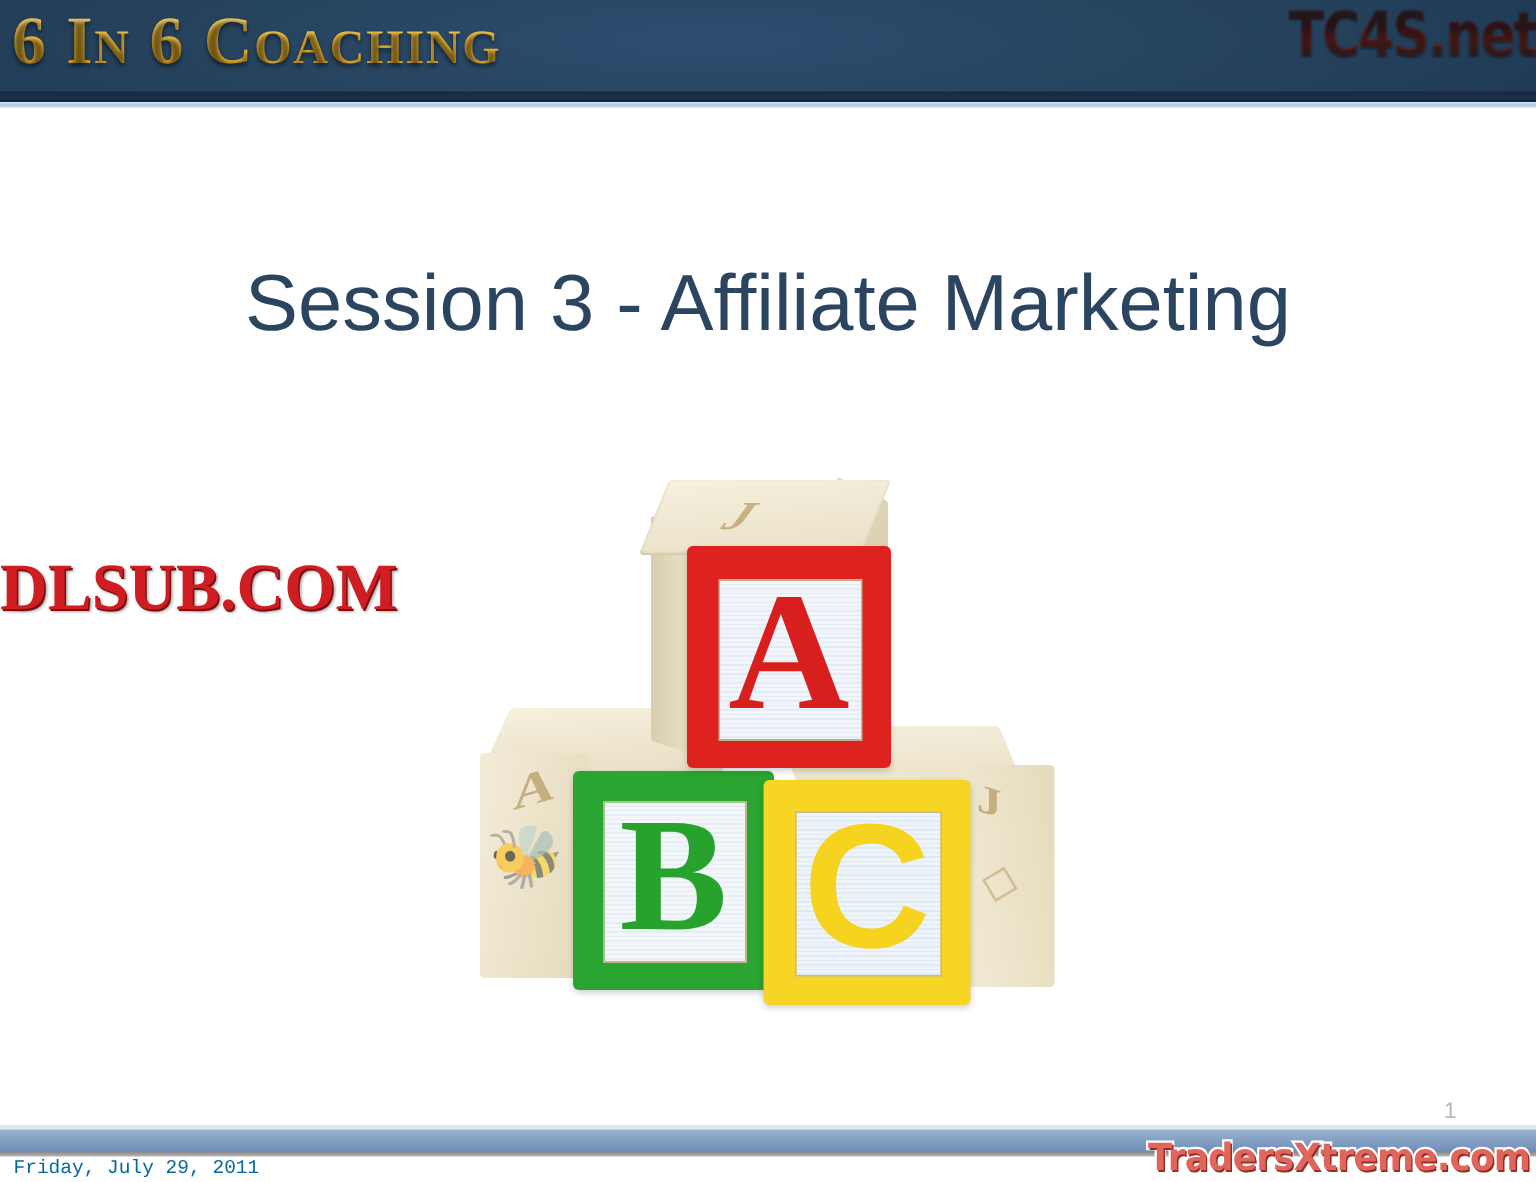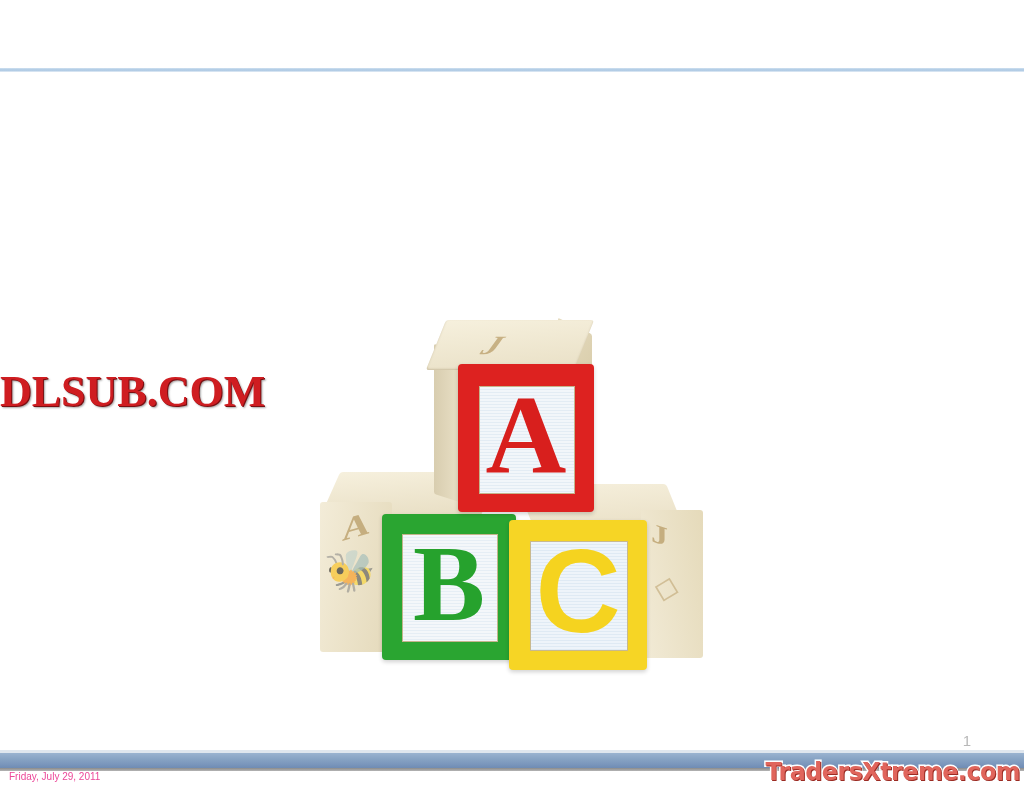--- a/index.html
+++ b/index.html
@@ -409,23 +409,23 @@
     left: 0;
     top: 750px;
     width: 1024px;
     height: 3px;
     background: #dfe6ee;
   }
   .footer-date {
     position: absolute;
     left: 9px;
     top: 771px;
-    font-family: Liberation Sans, sans-serif;
-    font-size: 10px;
-    color: #ec4899;
+    font-family: Liberation Mono, monospace;
+    font-size: 13px;
+    color: #0369a1;
     white-space: nowrap;
   }
   .page-number {
     position: absolute;
     right: 53px;
     top: 732px;
     font-family: "Liberation Sans", sans-serif;
     font-size: 15px;
     color: #b8b8b8;
   }
@@ -444,23 +444,28 @@
     white-space: nowrap;
     transform: scaleX(0.95);
     transform-origin: right center;
   }
 </style>
 </head>
 <body>
 
 <div class="slide">
 
+  <div class="header-band">
+    <div class="header-title">6 In 6 Coaching</div>
+    <div class="tc4s-logo">TC4S.net</div>
+  </div>
   <div class="header-underline"></div>
   <div class="header-rule"></div>
 
+  <div class="slide-title">Session 3 - Affiliate Marketing</div>
 
   <div class="blocks-figure">
 
     <div class="block block-b">
       <div class="cube-face b-top"></div>
       <div class="cube-face b-left">
         <span class="engrave engrave-a">A</span>
         <span class="engrave engrave-bee">🐝</span>
       </div>
       <div class="cube-face b-front">

